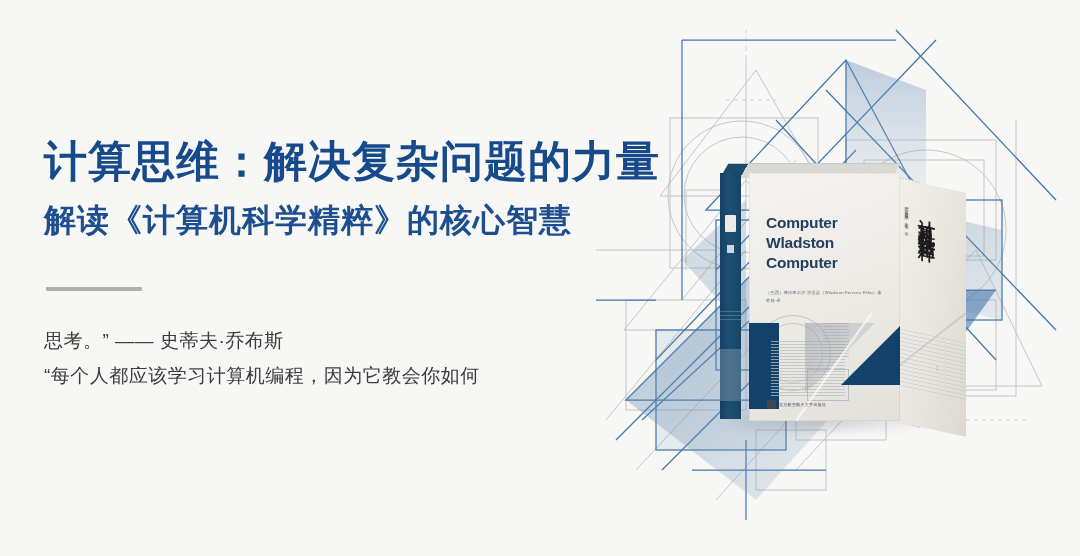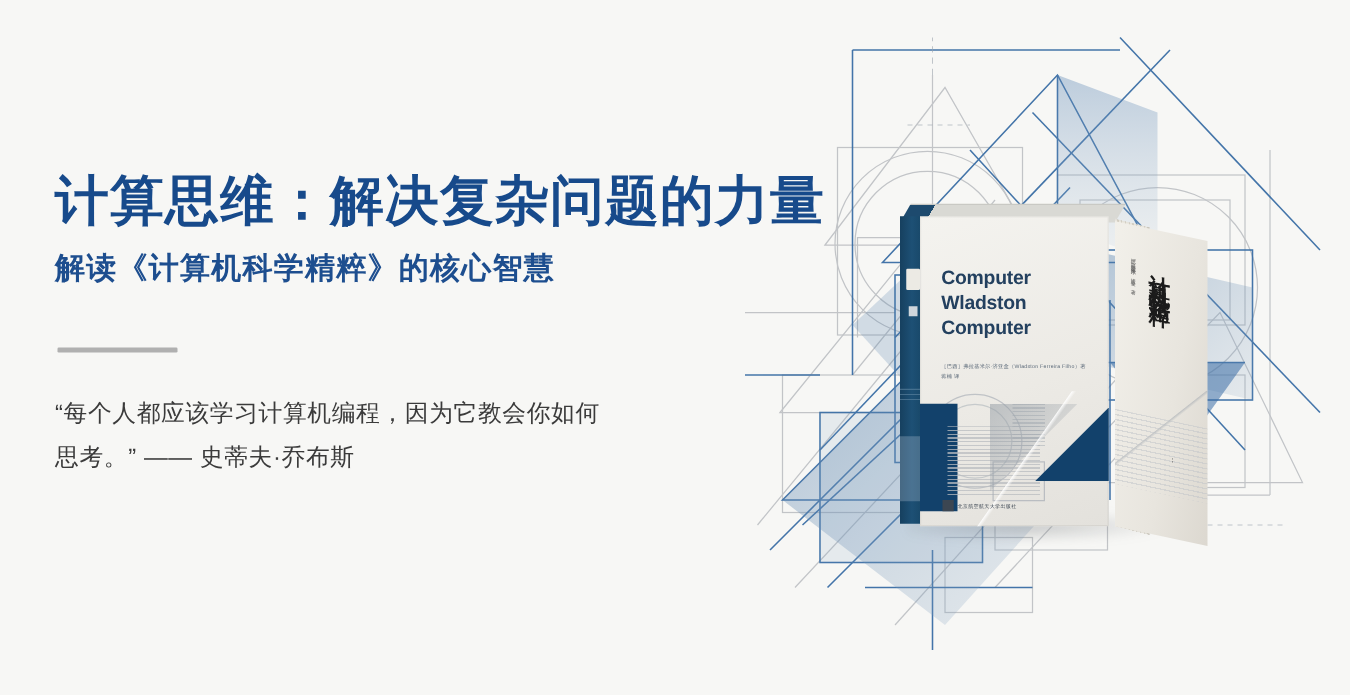--- a/index.html
+++ b/index.html
@@ -14,21 +14,21 @@
   
   .text-col{
     position:absolute;left:44px;top:136px;width:620px;
   }
   .main-title{
     font-size:43px;font-weight:700;color:#174a8b;
     letter-spacing:1px;line-height:1.18;margin:0;
     white-space:nowrap;
   }
   .sub-title{
-    font-size:24px;font-weight:700;color:#1d4e8f;
+    font-size:32px;font-weight:700;color:#1d4e8f;
     letter-spacing:1px;line-height:1.2;margin:14px 0 0 0;
     white-space:nowrap;
   }
   .divider{
     width:96px;height:4px;background:#b0b0b0;
     margin:48px 0 0 2px;border-radius:1px;
   }
   .quote{
     margin:32px 0 0 0;font-size:19px;color:#3b3b3b;
     line-height:1.85;letter-spacing:.5px;font-weight:400;
@@ -71,21 +71,21 @@
     position:absolute;left:0;top:138px;width:21px;height:10px;
     background:linear-gradient(#6f93ad 0 1px,transparent 1px 4px,#6f93ad 4px 5px,transparent 5px 8px,#6f93ad 8px 9px,transparent 9px 10px);
     opacity:.5;
   }
   .spine-band{
     position:absolute;left:0;top:176px;width:21px;height:52px;
     background:rgba(160,180,200,.35);
   }
   
   .book-front{
-    position:absolute;left:16px;top:10px;width:151px;height:248px;
+    position:absolute;left:29px;top:10px;width:151px;height:248px;
     background:linear-gradient(160deg,#f4f3ef 0%,#eceae5 55%,#e3e1dc 100%);
     box-shadow:inset 0 0 0 1px rgba(0,0,0,.05);
     overflow:hidden;
   }
   .cover-en{
     position:absolute;left:17px;top:40px;width:118px;
     font-size:15.5px;font-weight:700;line-height:1.28;
     color:#23405f;letter-spacing:-.2px;
   }
   .cover-authors{
@@ -155,22 +155,22 @@
 
 <div class="banner">
 
   <div class="text-col">
     <h1 class="main-title">计算思维：解决复杂问题的力量</h1>
     <h2 class="sub-title">解读《计算机科学精粹》的核心智慧</h2>
 
     <div class="divider"></div>
 
     <div class="quote">
+      <span class="quote-line">思考。” —— 史蒂夫·乔布斯</span>
       <span class="quote-line">“每个人都应该学习计算机编程，因为它教会你如何</span>
-      <span class="quote-line">思考。” —— 史蒂夫·乔布斯</span>
     </div>
   </div>
 
   <div class="art">
 
     <svg viewBox="0 0 484 556" preserveAspectRatio="none">
       <defs>
         <linearGradient id="bluefill" x1="0" y1="0" x2="1" y2="1">
           <stop offset="0%" stop-color="#4d7aa8" stop-opacity=".42"></stop>
           <stop offset="100%" stop-color="#8fa9c4" stop-opacity=".18"></stop>

